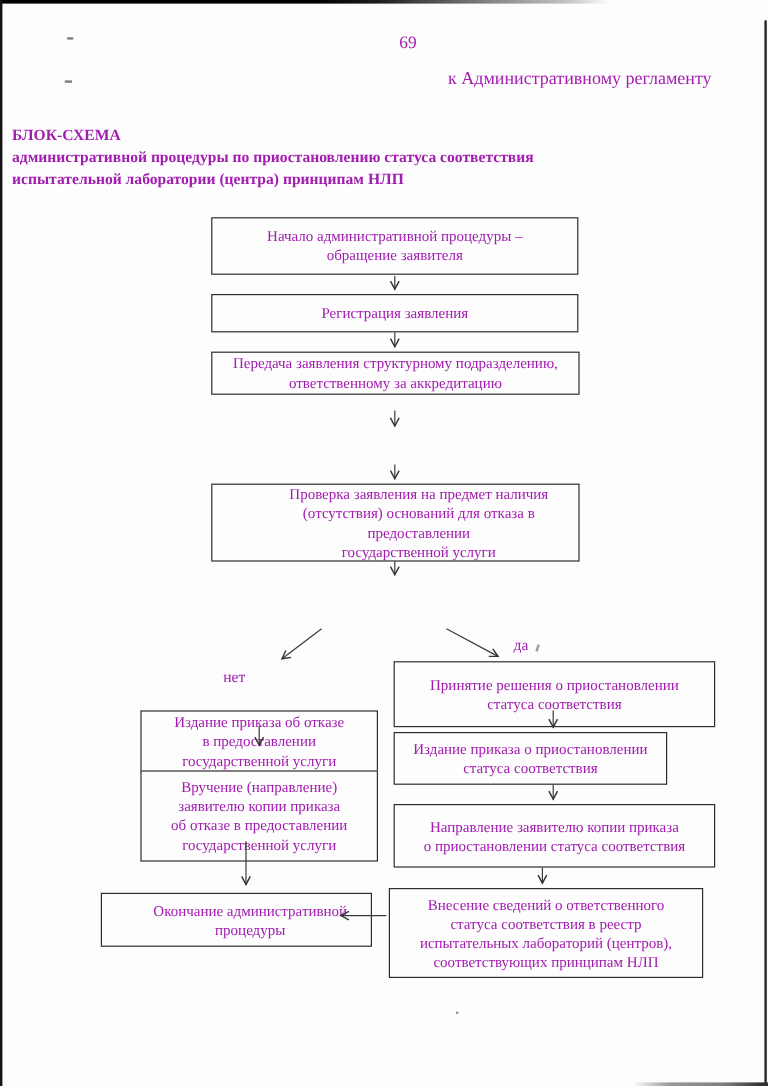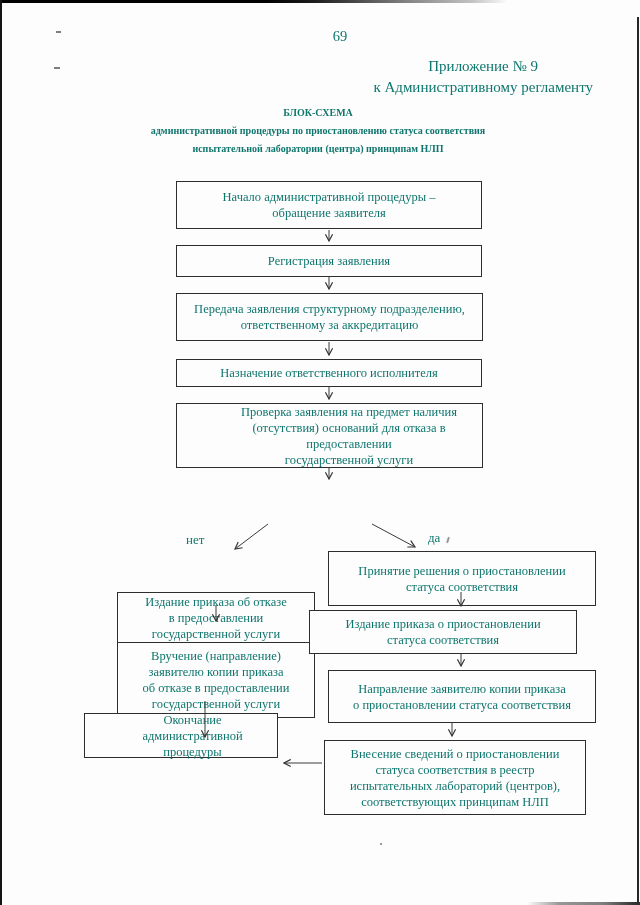--- a/index.html
+++ b/index.html
@@ -1,32 +1,32 @@
 <!DOCTYPE html>
 <html><head>
 <meta charset="utf-8">
 <style>
   html,body { margin:0; padding:0; background:#fff; }
   .page {
     position:relative; width:640px; height:905px; background:#fdfdfd;
-    font-family:"Liberation Serif", serif; color:#0f766e; overflow:hidden;
+    font-family:"Liberation Serif", serif; color:#a21caf; overflow:hidden;
   }
   
   .edge-top { position:absolute; top:0; left:0; height:3px; width:508px;
     background:linear-gradient(to right,#000 0%,#000 52%,#1d1d1d 62%,#555 72%,#8d8d8d 82%,#c3c3c3 93%,rgba(195,195,195,0) 100%); }
   .edge-left { position:absolute; top:0; left:0; width:2px; height:100%; background:#151515; }
   .edge-right { position:absolute; top:17px; right:1px; width:2px; bottom:0; background:#262626; }
   .edge-bottom { position:absolute; bottom:0; left:527px; height:3px; width:113px;
     background:linear-gradient(to right, rgba(150,150,150,0), #989898 28%, #7d7d7d 68%, #303030 96%); }
   .speck { position:absolute; background:#7d7d7d; }
 
   .page-number { position:absolute; top:28px; left:0; width:680px; text-align:center; font-size:14.5px; }
   .appendix { position:absolute; top:56px; right:47px; text-align:center; font-size:15px; line-height:21px; }
-  .title { position:absolute; top:104px; left:10px; right:14px; text-align:center;
-    font-weight:bold; font-size:10px; line-height:18px; white-space:pre-line; }
+  .title { position:absolute; top:104px; left:10px; right:14px; 
+    font-weight:bold; font-size:13px; line-height:18px; white-space:pre-line; }
 
   .box {
     position:absolute; border:1px solid #2e2e2e; box-sizing:border-box;
     display:flex; align-items:center; justify-content:center;
     text-align:center; white-space:pre-line; font-size:12.5px; line-height:16px;
     padding:2px 5px; background:#fdfdfd;
   }
   .branch-label { position:absolute; font-size:13px; }
   .arrows { position:absolute; top:0; left:0; pointer-events:none; }
 </style>
@@ -40,58 +40,56 @@
   <div class="edge-right"></div>
   <div class="edge-bottom"></div>
   <div class="speck" style="left:56px;top:31px;width:5px;height:2px;"></div>
   <div class="speck" style="left:54px;top:67px;width:6px;height:2px;"></div>
   <div class="speck" style="left:447px;top:537px;width:2px;height:6px;transform:rotate(18deg);background:#9a9a9a;"></div>
   <div class="speck" style="left:380px;top:843px;width:2px;height:2px;background:#9a9a9a;"></div>
 
   <div class="page-number">69</div>
 
   <div class="appendix">
-    <div>Приложение № 9</div>
     <div>к Административному регламенту</div>
   </div>
 
   <div class="title">БЛОК-СХЕМА
 административной процедуры по приостановлению статуса соответствия
 испытательной лаборатории (центра) принципам НЛП</div>
 
   <div class="box" style="left:176px;top:245px;width:306px;height:32px;">Регистрация заявления</div>
   <div class="box" style="left:176px;top:181px;width:306px;height:48px;">Начало административной процедуры –
 обращение заявителя</div>
-  <div class="box" style="left:176px;top:293px;width:307px;height:48px;">Передача заявления структурному подразделению,
+  <div class="box" style="left:176px;top:293px;width:307px;height:36px;">Передача заявления структурному подразделению,
 ответственному за аккредитацию</div>
-  <div class="box" style="left:176px;top:359px;width:306px;height:28px;">Назначение ответственного исполнителя</div>
   <div class="box" style="left:176px;top:403px;width:307px;height:65px;padding-left:44px;">Проверка заявления на предмет наличия
 (отсутствия) оснований для отказа в предоставлении
 государственной услуги</div>
 
-  <div class="branch-label" style="left:186px;top:532px;">нет</div>
+  <div class="branch-label" style="left:186px;top:556px;">нет</div>
   <div class="branch-label" style="left:428px;top:530px;">да</div>
 
   <div class="box" style="left:117px;top:552px;width:198px;height:52px;margin-top:40px;">Издание приказа об отказе
 в предоставлении
 государственной услуги</div>
   <div class="box" style="left:117px;top:625px;width:198px;height:76px;margin-top:17px;">Вручение (направление)
 заявителю копии приказа
 об отказе в предоставлении
 государственной услуги</div>
-  <div class="box" style="left:84px;top:713px;width:194px;height:45px;padding-left:28px;">Окончание административной
+  <div class="box" style="left:84px;top:744px;width:226px;height:45px;padding-left:28px;">Окончание административной
 процедуры</div>
 
   <div class="box" style="left:328px;top:551px;width:268px;height:55px;">Принятие решения о приостановлении
 статуса соответствия</div>
-  <div class="box" style="left:309px;top:610px;width:268px;height:44px;">Издание приказа о приостановлении
+  <div class="box" style="left:328px;top:610px;width:228px;height:44px;">Издание приказа о приостановлении
 статуса соответствия</div>
   <div class="box" style="left:328px;top:670px;width:268px;height:53px;">Направление заявителю копии приказа
 о приостановлении статуса соответствия</div>
-  <div class="box" style="left:324px;top:740px;width:262px;height:75px;">Внесение сведений о приостановлении
+  <div class="box" style="left:324px;top:740px;width:262px;height:75px;">Внесение сведений о ответственного
 статуса соответствия в реестр
 испытательных лабораторий (центров),
 соответствующих принципам НЛП</div>
 
   <svg class="arrows" width="640" height="905" viewBox="0 0 640 905">
     <defs>
       <marker id="vhead" viewBox="0 0 10 10" refX="8.5" refY="5" markerWidth="9" markerHeight="9" orient="auto">
         <path d="M1,1 L8.5,5 L1,9" fill="none" stroke="#333" stroke-width="1.3"></path>
       </marker>
     </defs>

